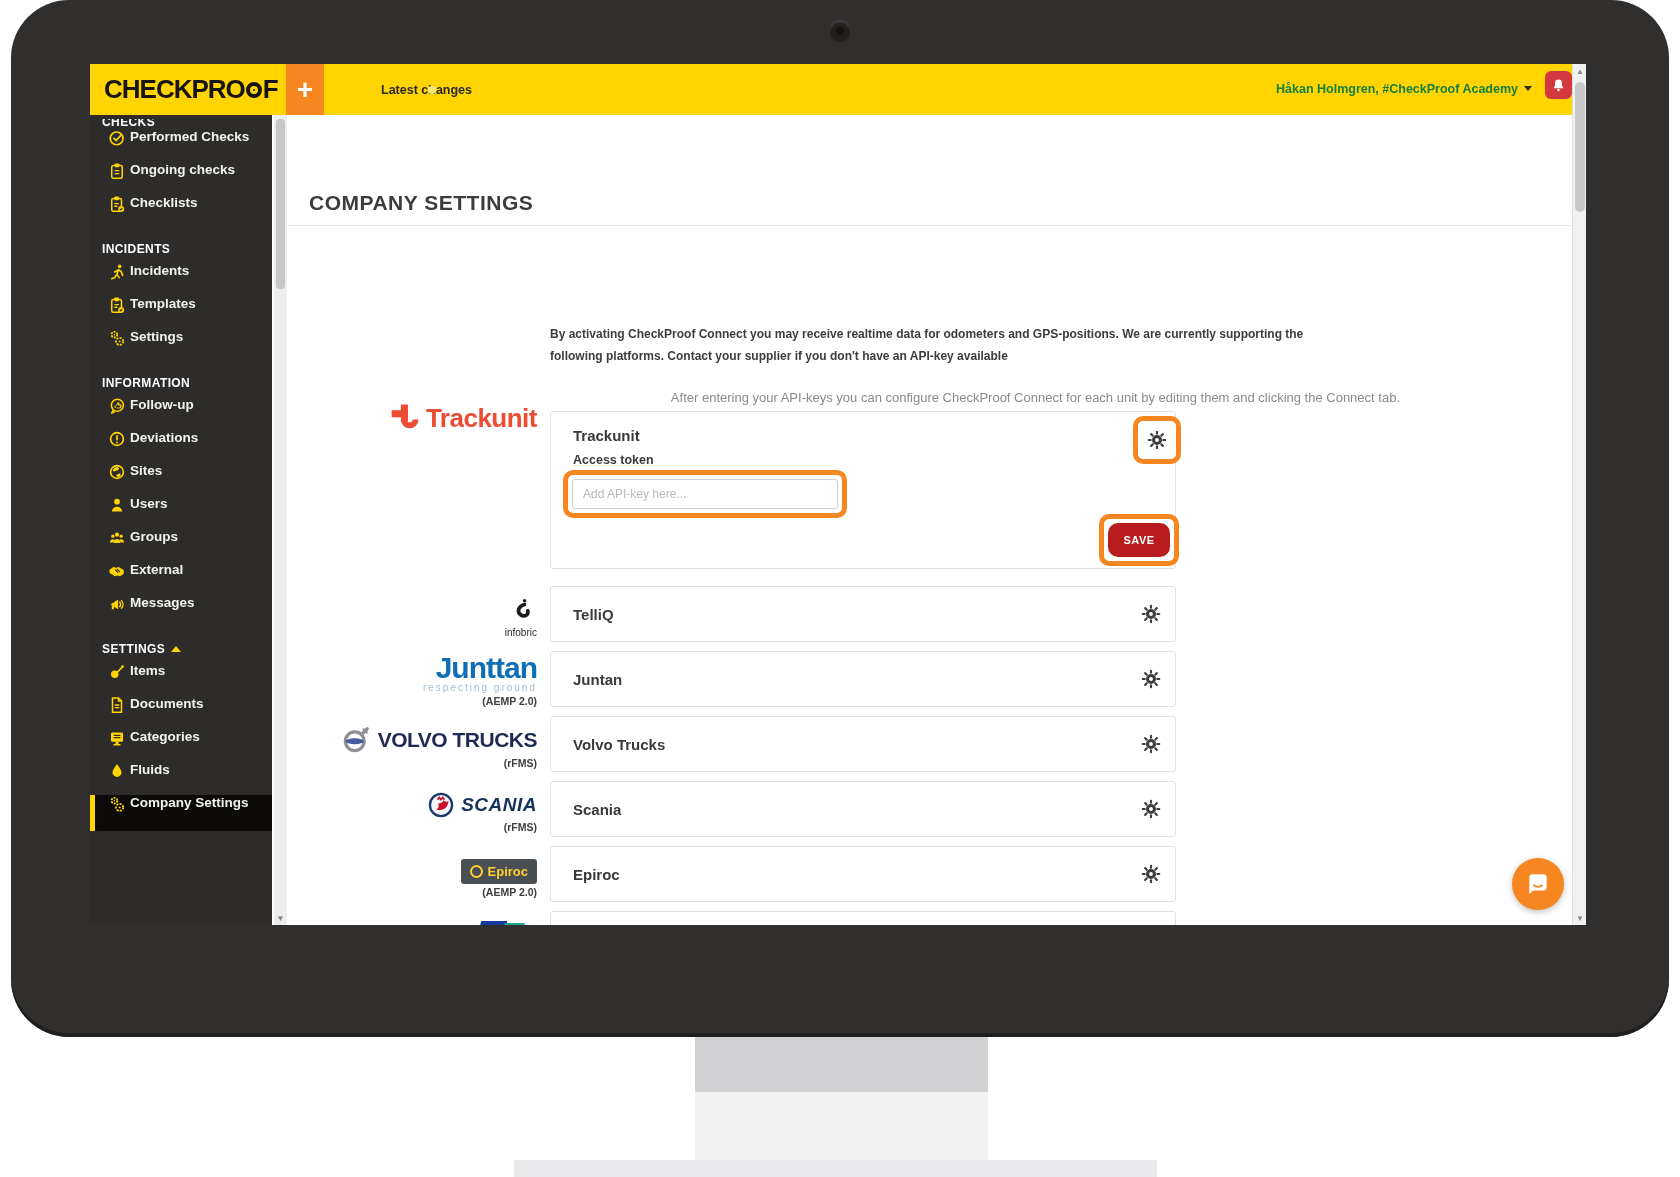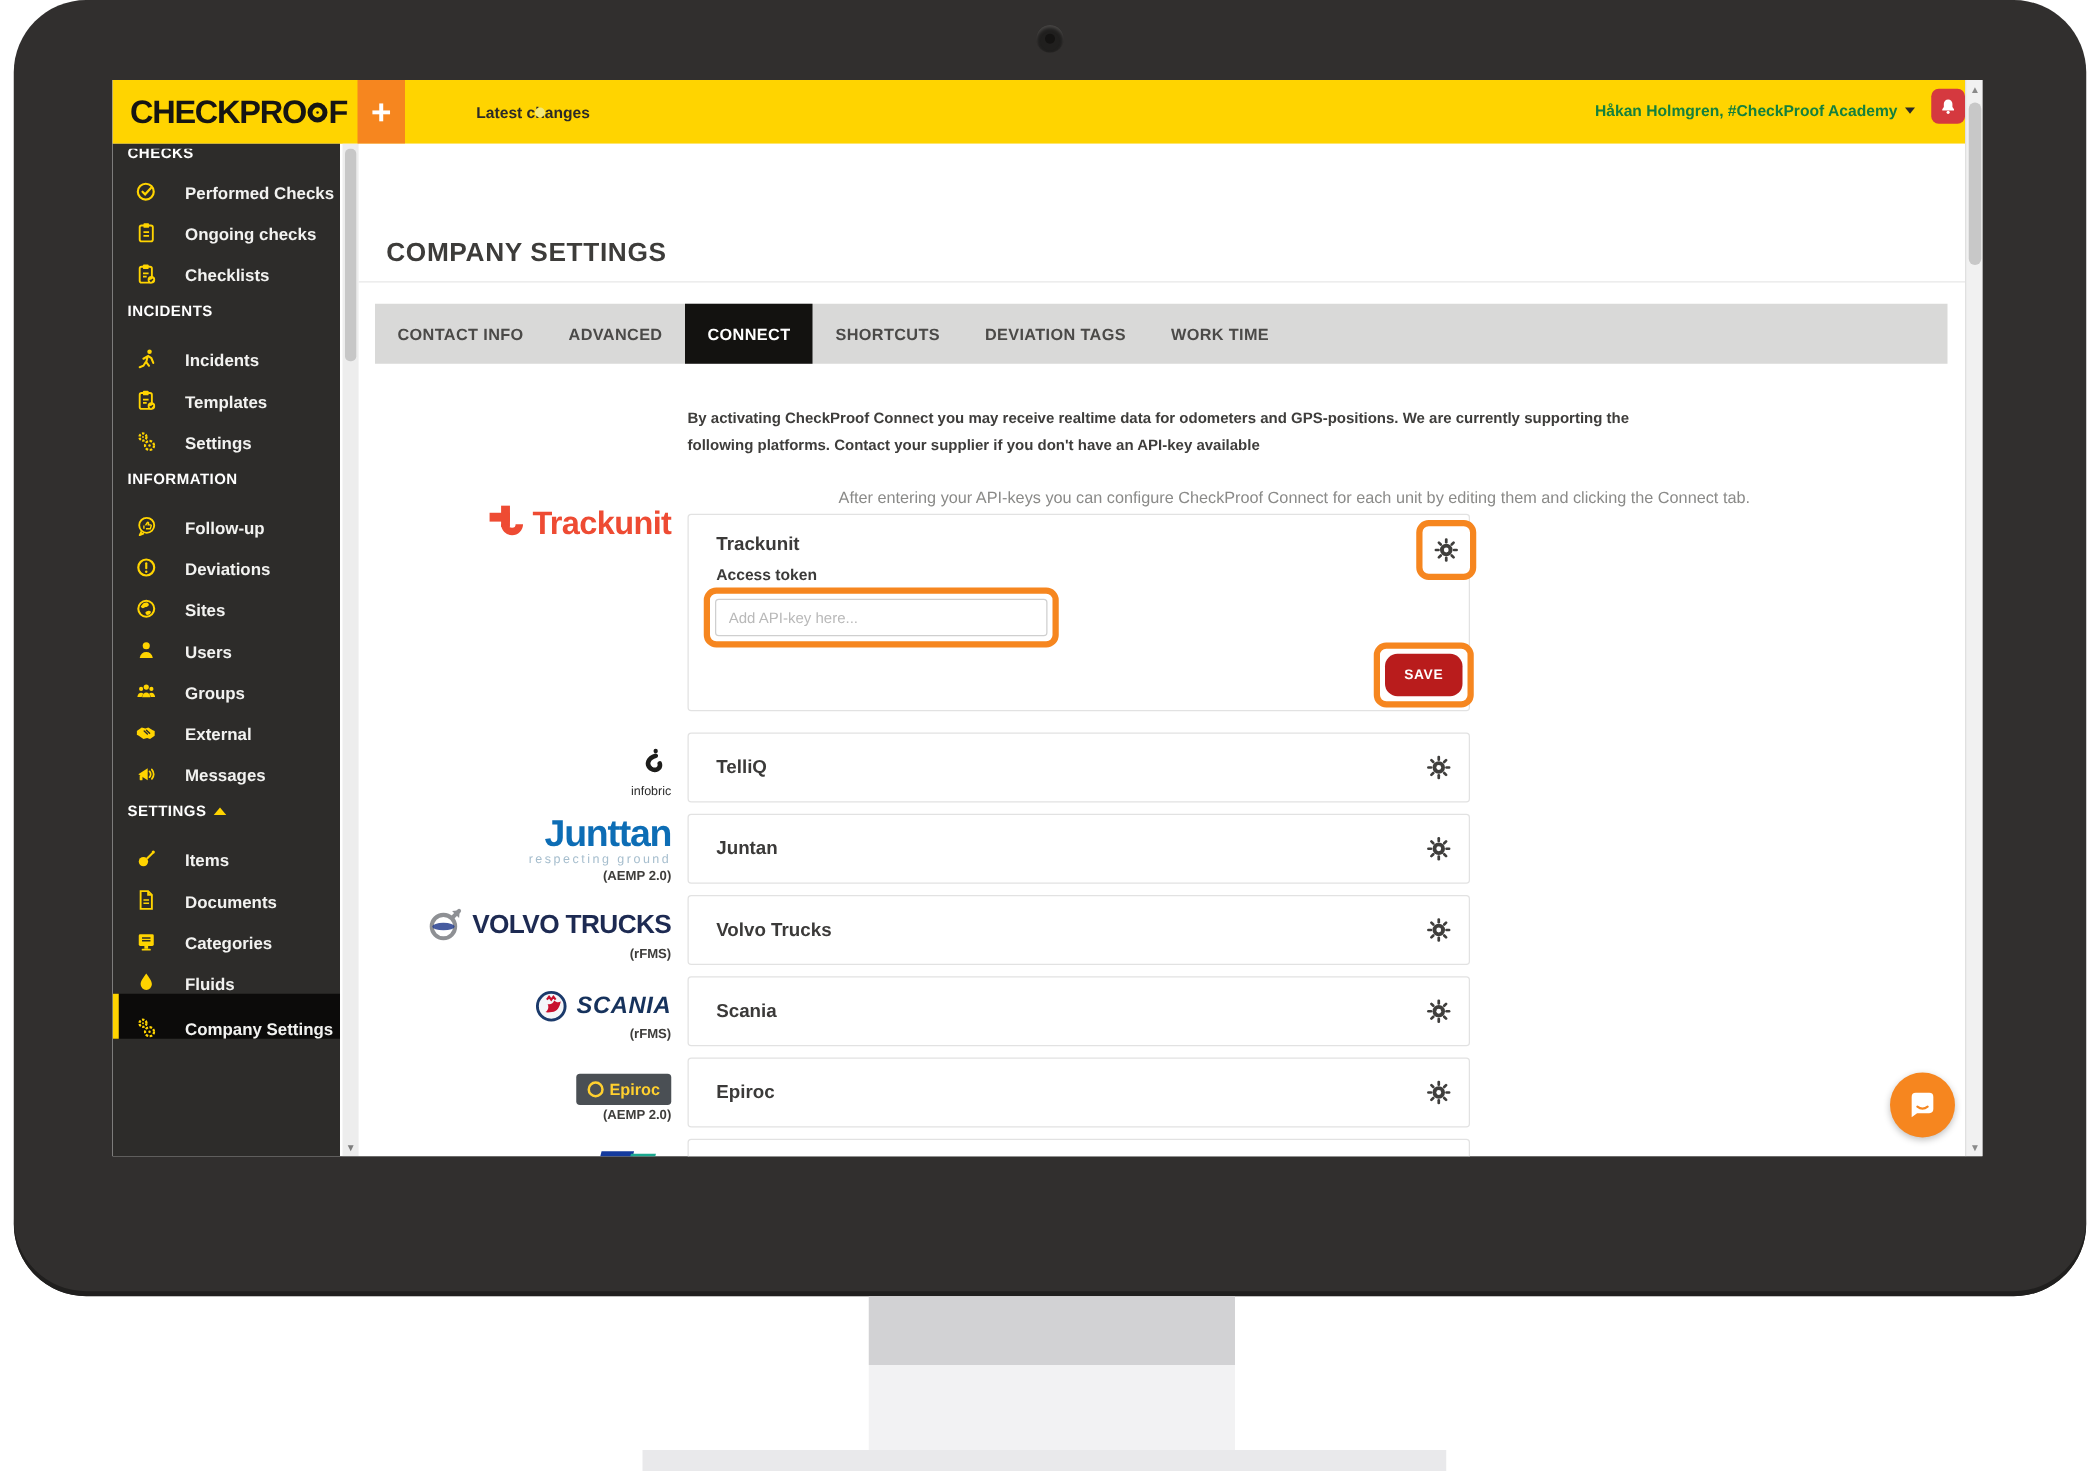--- a/index.html
+++ b/index.html
@@ -28,21 +28,21 @@
   .usermenu{position:absolute;right:40px;top:0;height:49px;display:flex;align-items:center;gap:6px;font-size:12.5px;font-weight:bold;color:#15803d;cursor:pointer;}
   .caret-down{width:0;height:0;border-left:4px solid transparent;border-right:4px solid transparent;border-top:5px solid #2b2a28;}
   .bell-btn{position:absolute;right:0px;top:7px;width:27px;height:28px;background:#d5393f;border-radius:6px;display:flex;align-items:center;justify-content:center;color:#fff;cursor:pointer;}
 
   
   .sidebar{position:absolute;left:0;top:51px;width:182px;height:810px;background:#2d2c2a;padding-top:4px;overflow:hidden;}
   .side-heading{padding:14px 0 7px 12px;font-size:12px;font-weight:bold;color:#fff;letter-spacing:.4px;display:flex;align-items:center;gap:6px;}
   .side-heading.clipped{height:10px;padding:0 0 0 12px;overflow:hidden;}
   .side-heading.clipped span{display:block;margin-top:-5px;}
   .caret-up{width:0;height:0;border-left:5px solid transparent;border-right:5px solid transparent;border-bottom:6px solid #ffd400;}
-  .side-item{height:33px;display:flex;align-items:flex-end;gap:22px;padding-left:18px;color:#f2f2f0;font-size:13.5px;font-weight:bold;cursor:pointer;position:relative;}
+  .side-item{height:33px;display:flex;align-items:flex-start;gap:4px;padding-left:18px;color:#f2f2f0;font-size:13.5px;font-weight:bold;cursor:pointer;position:relative;}
   .side-item.active{background:#0c0b0a;border-left:5px solid #ffd400;padding-left:13px;height:36px;}
   .sicon{width:18px;height:18px;color:#ffd400;flex:0 0 auto;}
   .side-scroll{position:absolute;left:184px;top:51px;width:13px;height:810px;background:#ededed;}
   .side-scroll .thumb{position:absolute;left:2px;top:4px;width:9px;height:170px;background:#c7c7c7;border-radius:4px;}
   .side-scroll .arr{position:absolute;left:0;width:13px;height:14px;display:flex;align-items:center;justify-content:center;font-size:8px;color:#7e7e7e;}
 
   
   .content{position:absolute;left:197px;top:51px;width:1285px;height:810px;background:#fff;}
   .page-title{position:absolute;left:22px;top:62px;font-size:21px;font-weight:bold;letter-spacing:.5px;color:#3d3c3a;}
   .title-divider{position:absolute;left:0;top:110px;width:1285px;height:1px;background:#e8e8e8;}
@@ -429,28 +429,20 @@
       </nav>
     <div class="side-scroll">
       <div class="thumb"></div>
       <div class="arr" style="bottom:0">▼</div>
     </div>
 
     <main class="content">
       <h1 class="page-title">COMPANY SETTINGS</h1>
       <div class="title-divider"></div>
 
-      <div class="tabbar" id="tabbar">
-          <div class="tab">CONTACT INFO</div>
-          <div class="tab">ADVANCED</div>
-          <div class="tab active">CONNECT</div>
-          <div class="tab">SHORTCUTS</div>
-          <div class="tab">DEVIATION TAGS</div>
-          <div class="tab">WORK TIME</div>
-        </div>
 
       <p class="intro">
         <span>By activating CheckProof Connect you may receive realtime data for odometers and GPS-positions. We are currently supporting the</span><br>
         <span>following platforms. Contact your supplier if you don't have an API-key available</span>
       </p>
       <p class="intro-note">After entering your API-keys you can configure CheckProof Connect for each unit by editing them and clicking the Connect tab.</p>
 
       <div class="logo-block tu-logo">
         <svg width="34" height="34" style="color:#ee4b33">
             <use href="#i-trackunit-mark" xlink:href="#i-trackunit-mark"></use>

